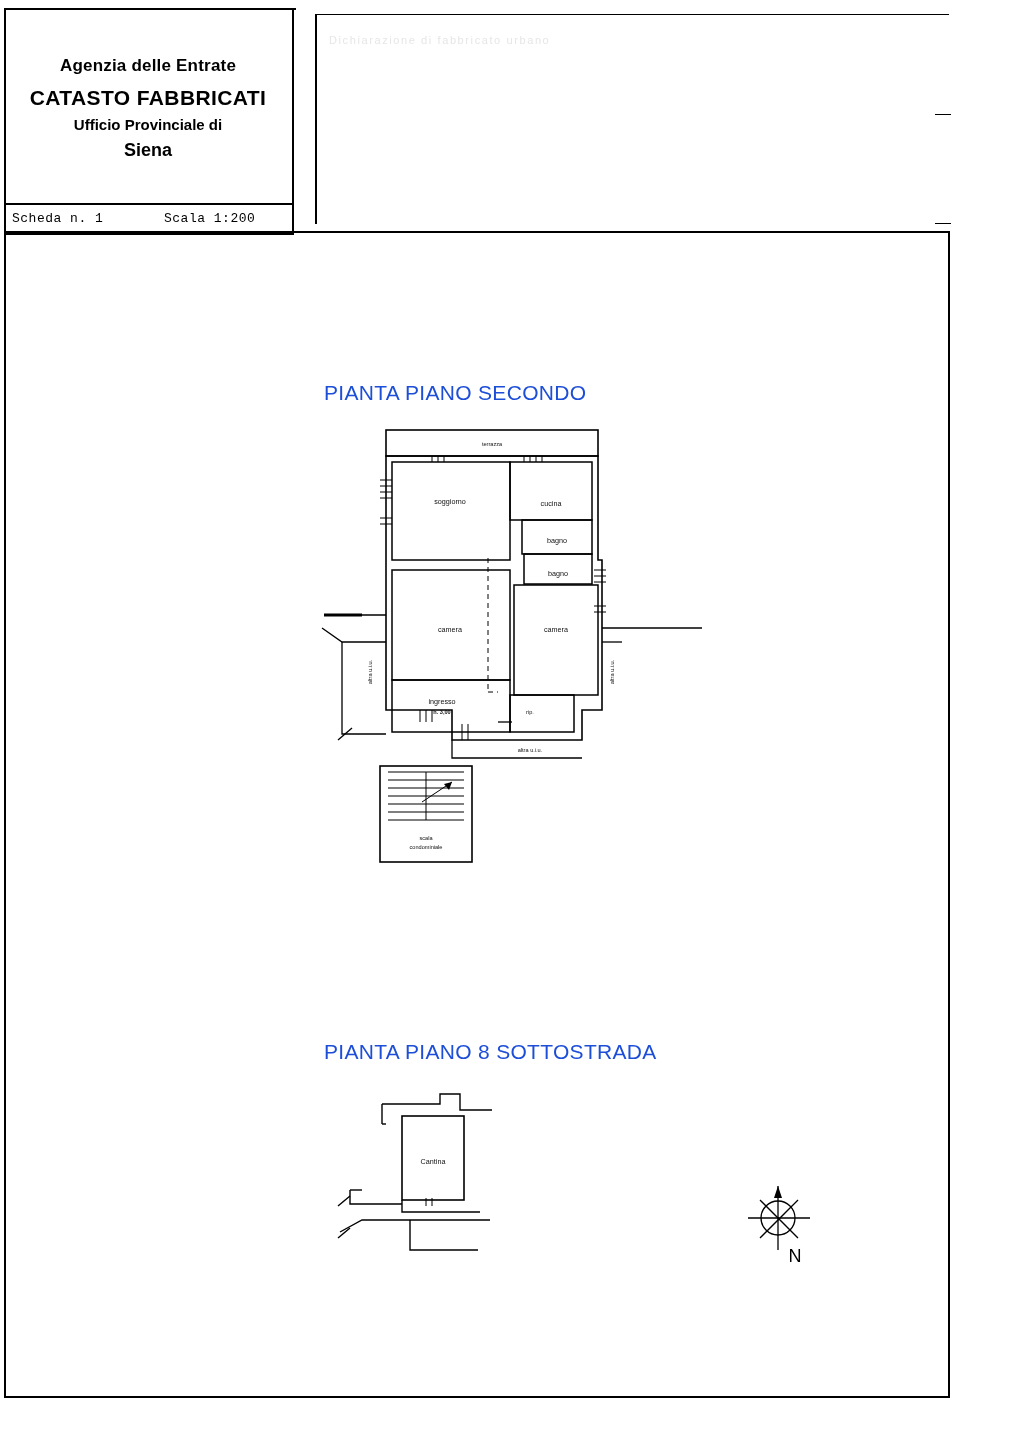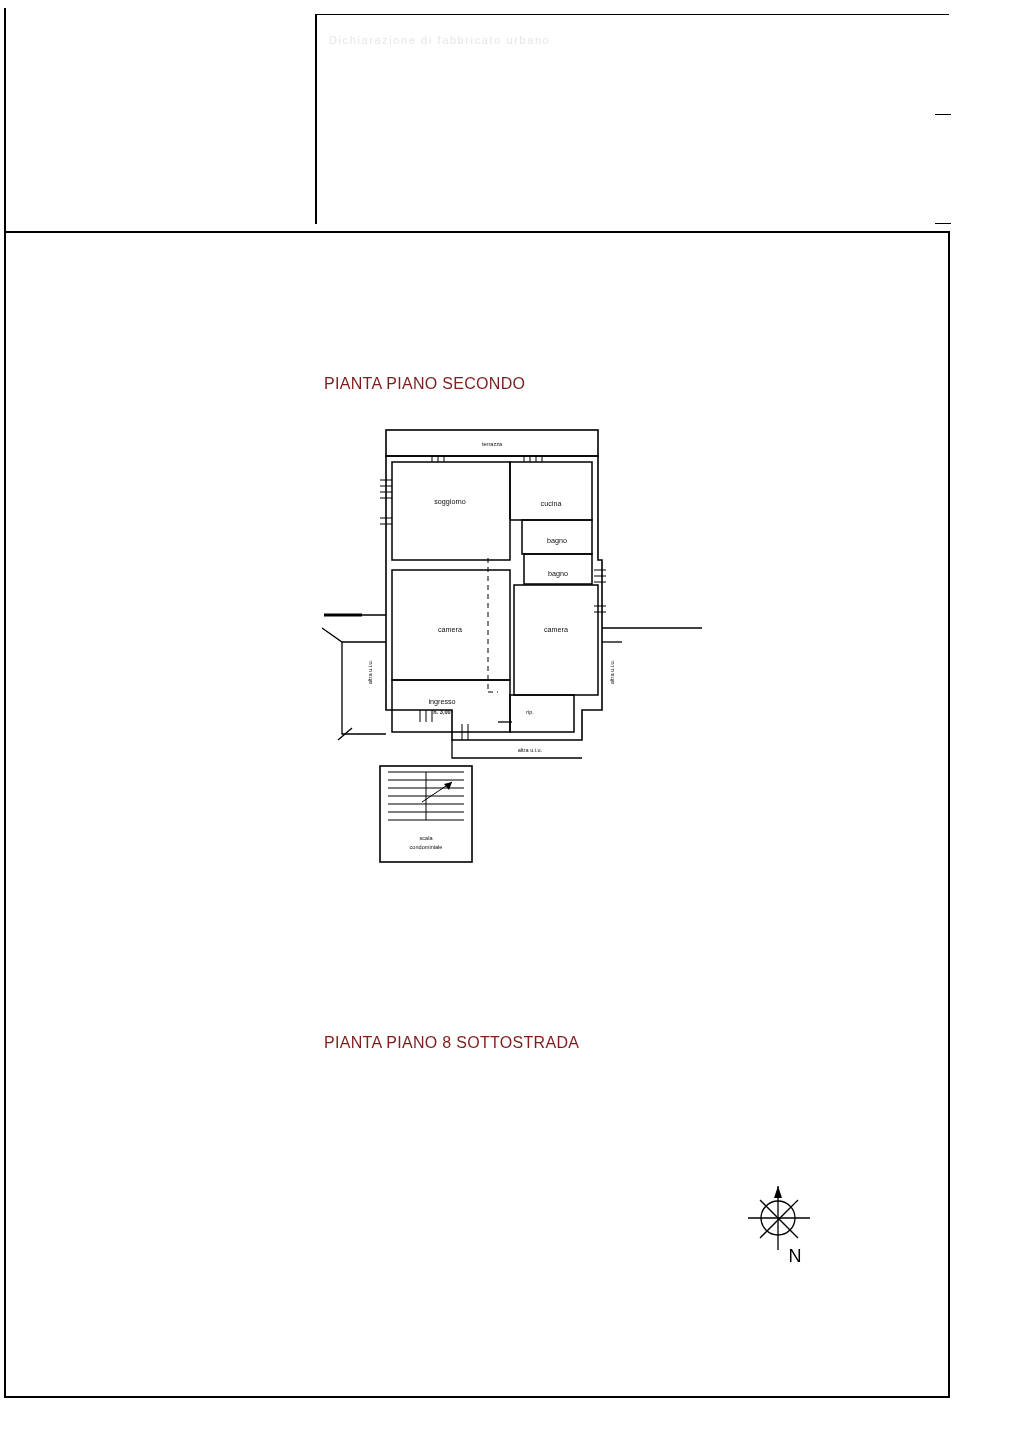--- a/index.html
+++ b/index.html
@@ -165,23 +165,24 @@
     left: 14px; top: 20px;
     font-size: 11px;
     color: #e6e6e6;
     letter-spacing: 1.6px;
     white-space: nowrap;
   }
 
   
   .plan-title {
     position: absolute;
-    font-size: 16px;
+    font-size: 21px;
     letter-spacing: .3px;
-    color: #7f1d1d;
+    color: #1d4ed8;
+    margin-top: 6px;
   }
   #title-secondo { left: 324px; top: 375px; }
   #title-sottostrada { left: 324px; top: 1034px; }
 
   
   #plan-second {
     position: absolute;
     left: 302px; top: 410px;
     width: 430px; height: 500px;
   }
@@ -218,21 +219,33 @@
 </head>
 <body>
 
 <div id="page">
 
   <div class="sheet-border-left"></div>
   <div class="sheet-border-bottom"></div>
   <div class="sheet-border-right"></div>
   <div class="sheet-border-top-main"></div>
 
-
+  <div id="header-block">
+    <div class="hdr-top"></div>
+    <div class="hdr-right"></div>
+    <div class="agency-name">Agenzia delle Entrate</div>
+    <div class="catasto-title">CATASTO FABBRICATI</div>
+    <div class="office-line">Ufficio Provinciale di</div>
+    <div class="office-city">Siena</div>
+  </div>
+
+  <div id="scheda-strip">
+    <div class="scheda-n">Scheda n. 1</div>
+    <div class="scheda-scala">Scala 1:200</div>
+  </div>
 
   <div id="data-box">
     <div class="db-top"></div>
     <div class="db-left"></div>
     <div class="db-tick-right-top"></div>
     <div class="db-tick-right-bot"></div>
     <div class="db-faint-text">Dichiarazione di fabbricato urbano</div>
   </div>
 
   <div class="plan-title" id="title-secondo">PIANTA PIANO SECONDO</div>
@@ -320,20 +333,43 @@
       <text class="rm-label-sm" x="228" y="342" text-anchor="middle">altra u.i.u.</text>
 
       <text class="rm-label-sm" x="70" y="262" text-anchor="middle" transform="rotate(-90 70 262)">altra u.i.u.</text>
       <text class="rm-label-sm" x="312" y="262" text-anchor="middle" transform="rotate(-90 312 262)">altra u.i.u.</text>
 
       <text class="rm-label-sm" x="124" y="430" text-anchor="middle">scala</text>
       <text class="rm-label-sm" x="124" y="439" text-anchor="middle">condominiale</text>
     </svg>
   </div>
 
+  <div id="plan-basement">
+    <svg width="260" height="200" viewBox="0 0 260 200" xmlns="http://www.w3.org/2000/svg">
+      <g fill="none" stroke="#000" stroke-width="1.6">
+        <rect x="92" y="36" width="62" height="84"></rect>
+      </g>
+      <g fill="none" stroke="#000" stroke-width="1.4">
+        <path d="M72 24 L130 24 L130 14 L150 14 L150 30 L182 30"></path>
+        <path d="M72 24 L72 44"></path>
+        <path d="M72 44 L76 44"></path>
+        <path d="M40 110 L40 124 L92 124"></path>
+        <path d="M40 110 L52 110"></path>
+        <path d="M92 120 L92 132 L170 132"></path>
+        <path d="M28 126 L40 116"></path>
+        <path d="M30 152 L52 140 L180 140"></path>
+        <path d="M100 140 L100 170 L168 170"></path>
+        <path d="M28 158 L40 148"></path>
+      </g>
+      <g fill="none" stroke="#000" stroke-width="1">
+        <path d="M116 118 L116 126 M122 118 L122 126"></path>
+      </g>
+      <text class="rm-label" x="123" y="84" text-anchor="middle">Cantina</text>
+    </svg>
+  </div>
 
   <div id="compass">
     <svg width="110" height="110" viewBox="0 0 110 110" xmlns="http://www.w3.org/2000/svg">
       <g fill="none" stroke="#000" stroke-width="1.3">
         <circle cx="38" cy="38" r="17"></circle>
         <path d="M38 6 L38 70"></path>
         <path d="M8 38 L70 38"></path>
         <path d="M20 20 L58 58"></path>
         <path d="M58 20 L20 58"></path>
       </g>

